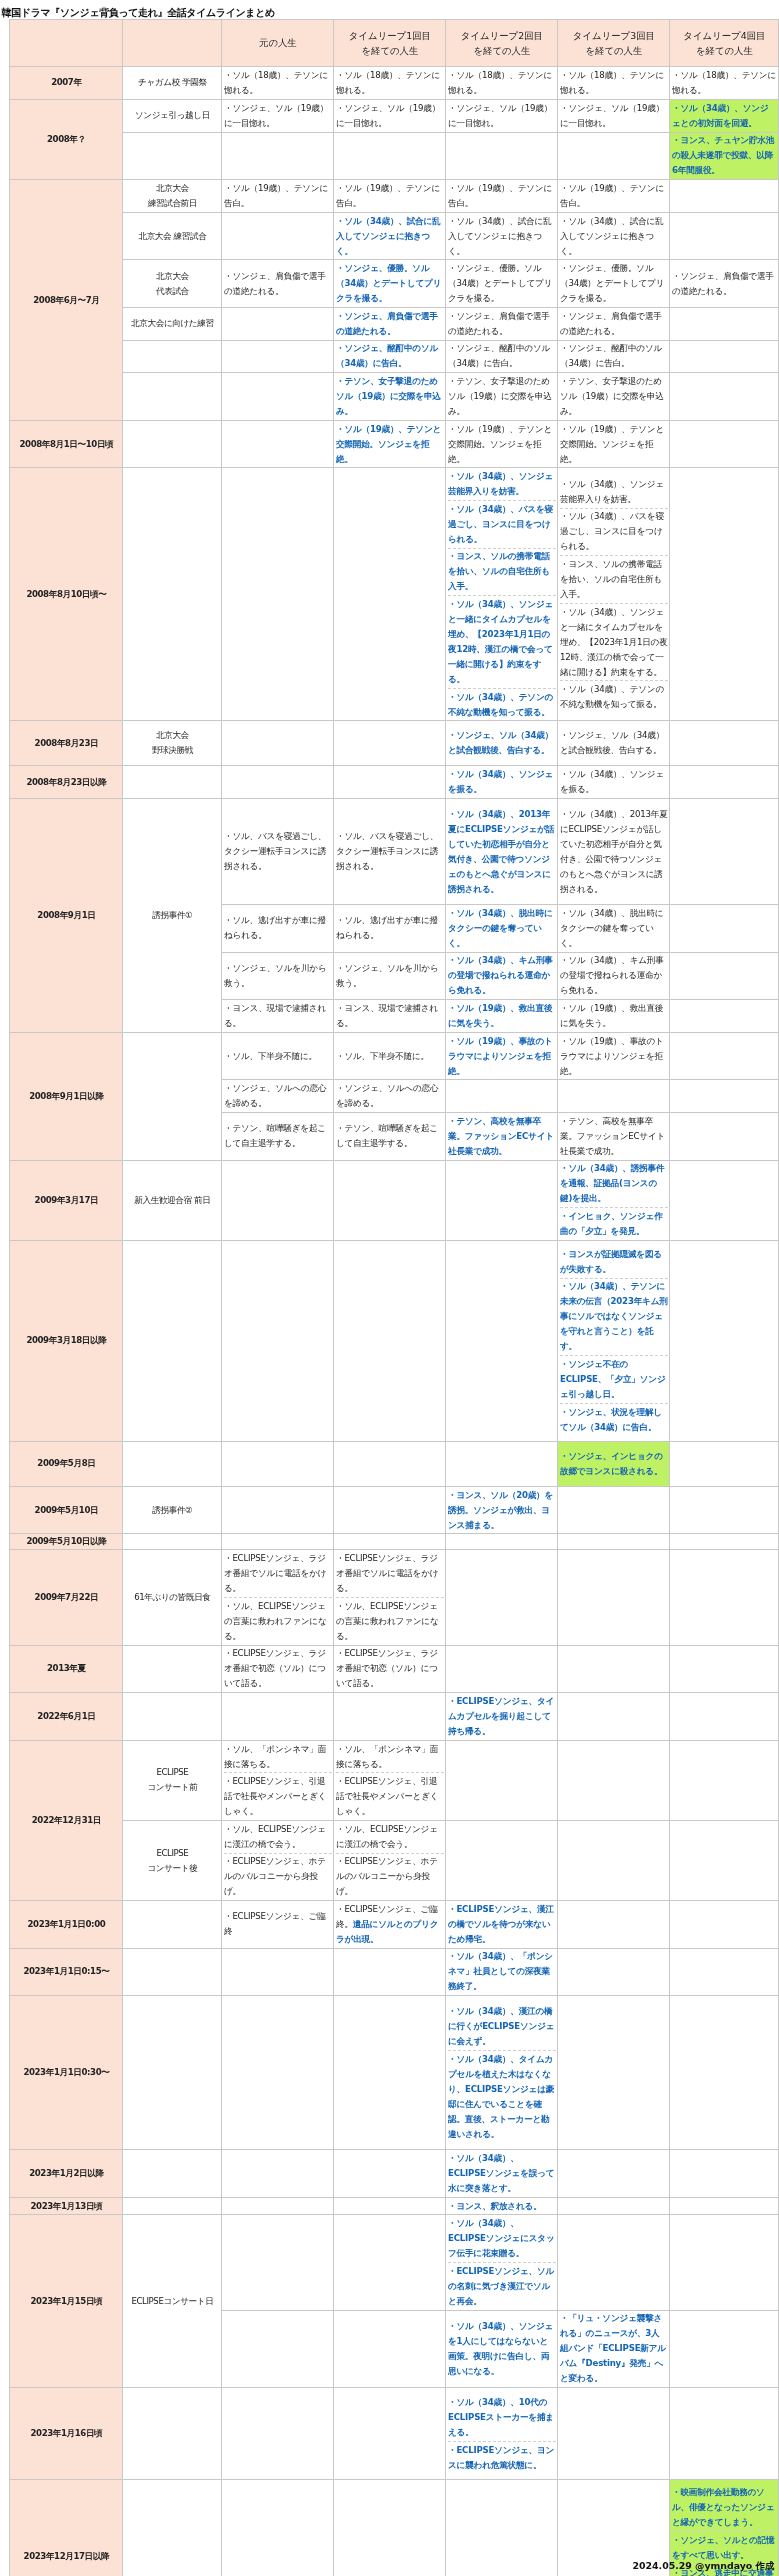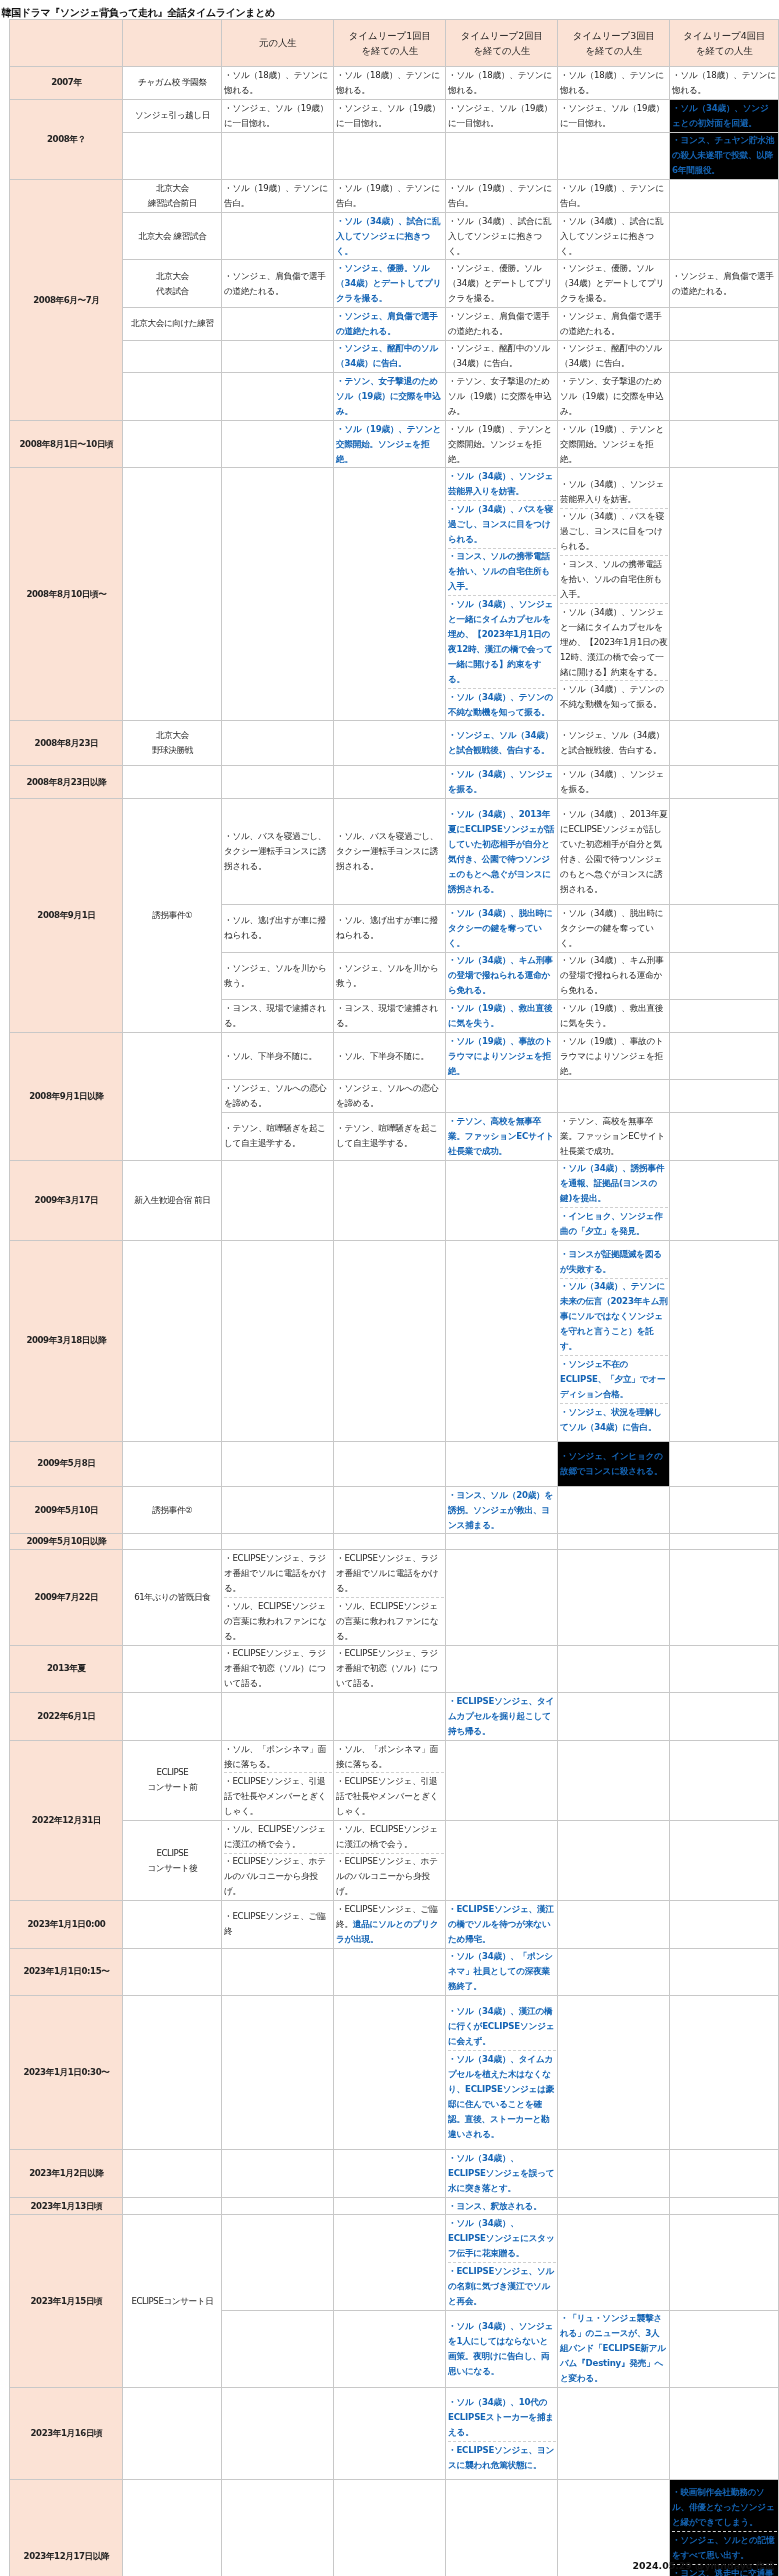--- a/index.html
+++ b/index.html
@@ -8,21 +8,21 @@
   .title { position: absolute; left: 1.6px; top: 6.2px; font-size: 10px; font-weight: bold; color: #111; letter-spacing: -0.4px; text-align: center; }
   table.tl { position: absolute; left: 9.4px; top: 18.7px; width: 770px; border-collapse: collapse; table-layout: fixed; }
   table.tl td, table.tl th { border: 0.8px solid #c8c8c8; vertical-align: middle; font-size: 8.6px; line-height: 15px; padding: 0 1.6px; overflow: hidden; }
   table.tl th { background: #fbe2d5; font-weight: normal; text-align: center; font-size: 9.4px; line-height: 15px; height: 47px; }
   td.date { background: #fbe2d5; text-align: center; font-size: 9.4px; font-weight: bold; letter-spacing: -0.4px; margin-top: 43px; }
   td.event { text-align: center; font-size: 9px; letter-spacing: -0.4px; }
   td.cell { padding: 0.8px 1.6px; }
   td.cell .it { display: block; padding: 0.8px 0; letter-spacing: -0.2px; }
   td.cell .it + .it { border-top: 0.8px dashed #d0d0d0; }
   .blue { color: #1565b5; font-weight: bold; }
-  .yellow { background: #000000; }
+  .yellow { background: #bef264; }
   td.c-orig { border-left: 1.2px solid #444 !important; }
   td.c-tl3 { border-left: 1.2px solid #444 !important; }
   .credit { position: absolute; right: 4.7px; bottom: 3.1px; font-size: 9.4px; font-weight: bold; color: #111; }
 </style>
 </head>
 <body>
 
 <div class="page">
   <div class="title">韓国ドラマ『ソンジェ背負って走れ』全話タイムラインまとめ</div>
   <table class="tl">
@@ -374,21 +374,21 @@
         </tr>
         <tr style="height: 201px;">
           <td class="date">2009年3月18日以降</td>
           <td class="event" style="white-space: pre-line;"></td>
           <td class="cell c-orig"></td>
           <td class="cell c-tl1"></td>
           <td class="cell c-tl2"></td>
           <td class="cell c-tl3">
             <span class="blue it">・ヨンスが証拠隠滅を図るが失敗する。</span>
             <span class="blue it">・ソル（34歳）、テソンに未来の伝言（2023年キム刑事にソルではなくソンジェを守れと言うこと）を託す。</span>
-            <span class="blue it">・ソンジェ不在のECLIPSE、「夕立」でオーディション合格。</span>
+            <span class="blue it">・ソンジェ不在のECLIPSE、「夕立」ソンジェ引っ越し日。</span>
             <span class="blue it">・ソンジェ、状況を理解してソル（34歳）に告白。</span>
           </td>
           <td class="cell c-tl4"></td>
         </tr>
         <tr style="height: 45px;">
           <td class="date">2009年5月8日</td>
           <td class="event" style="white-space: pre-line;"></td>
           <td class="cell c-orig"></td>
           <td class="cell c-tl1"></td>
           <td class="cell c-tl2"></td>

